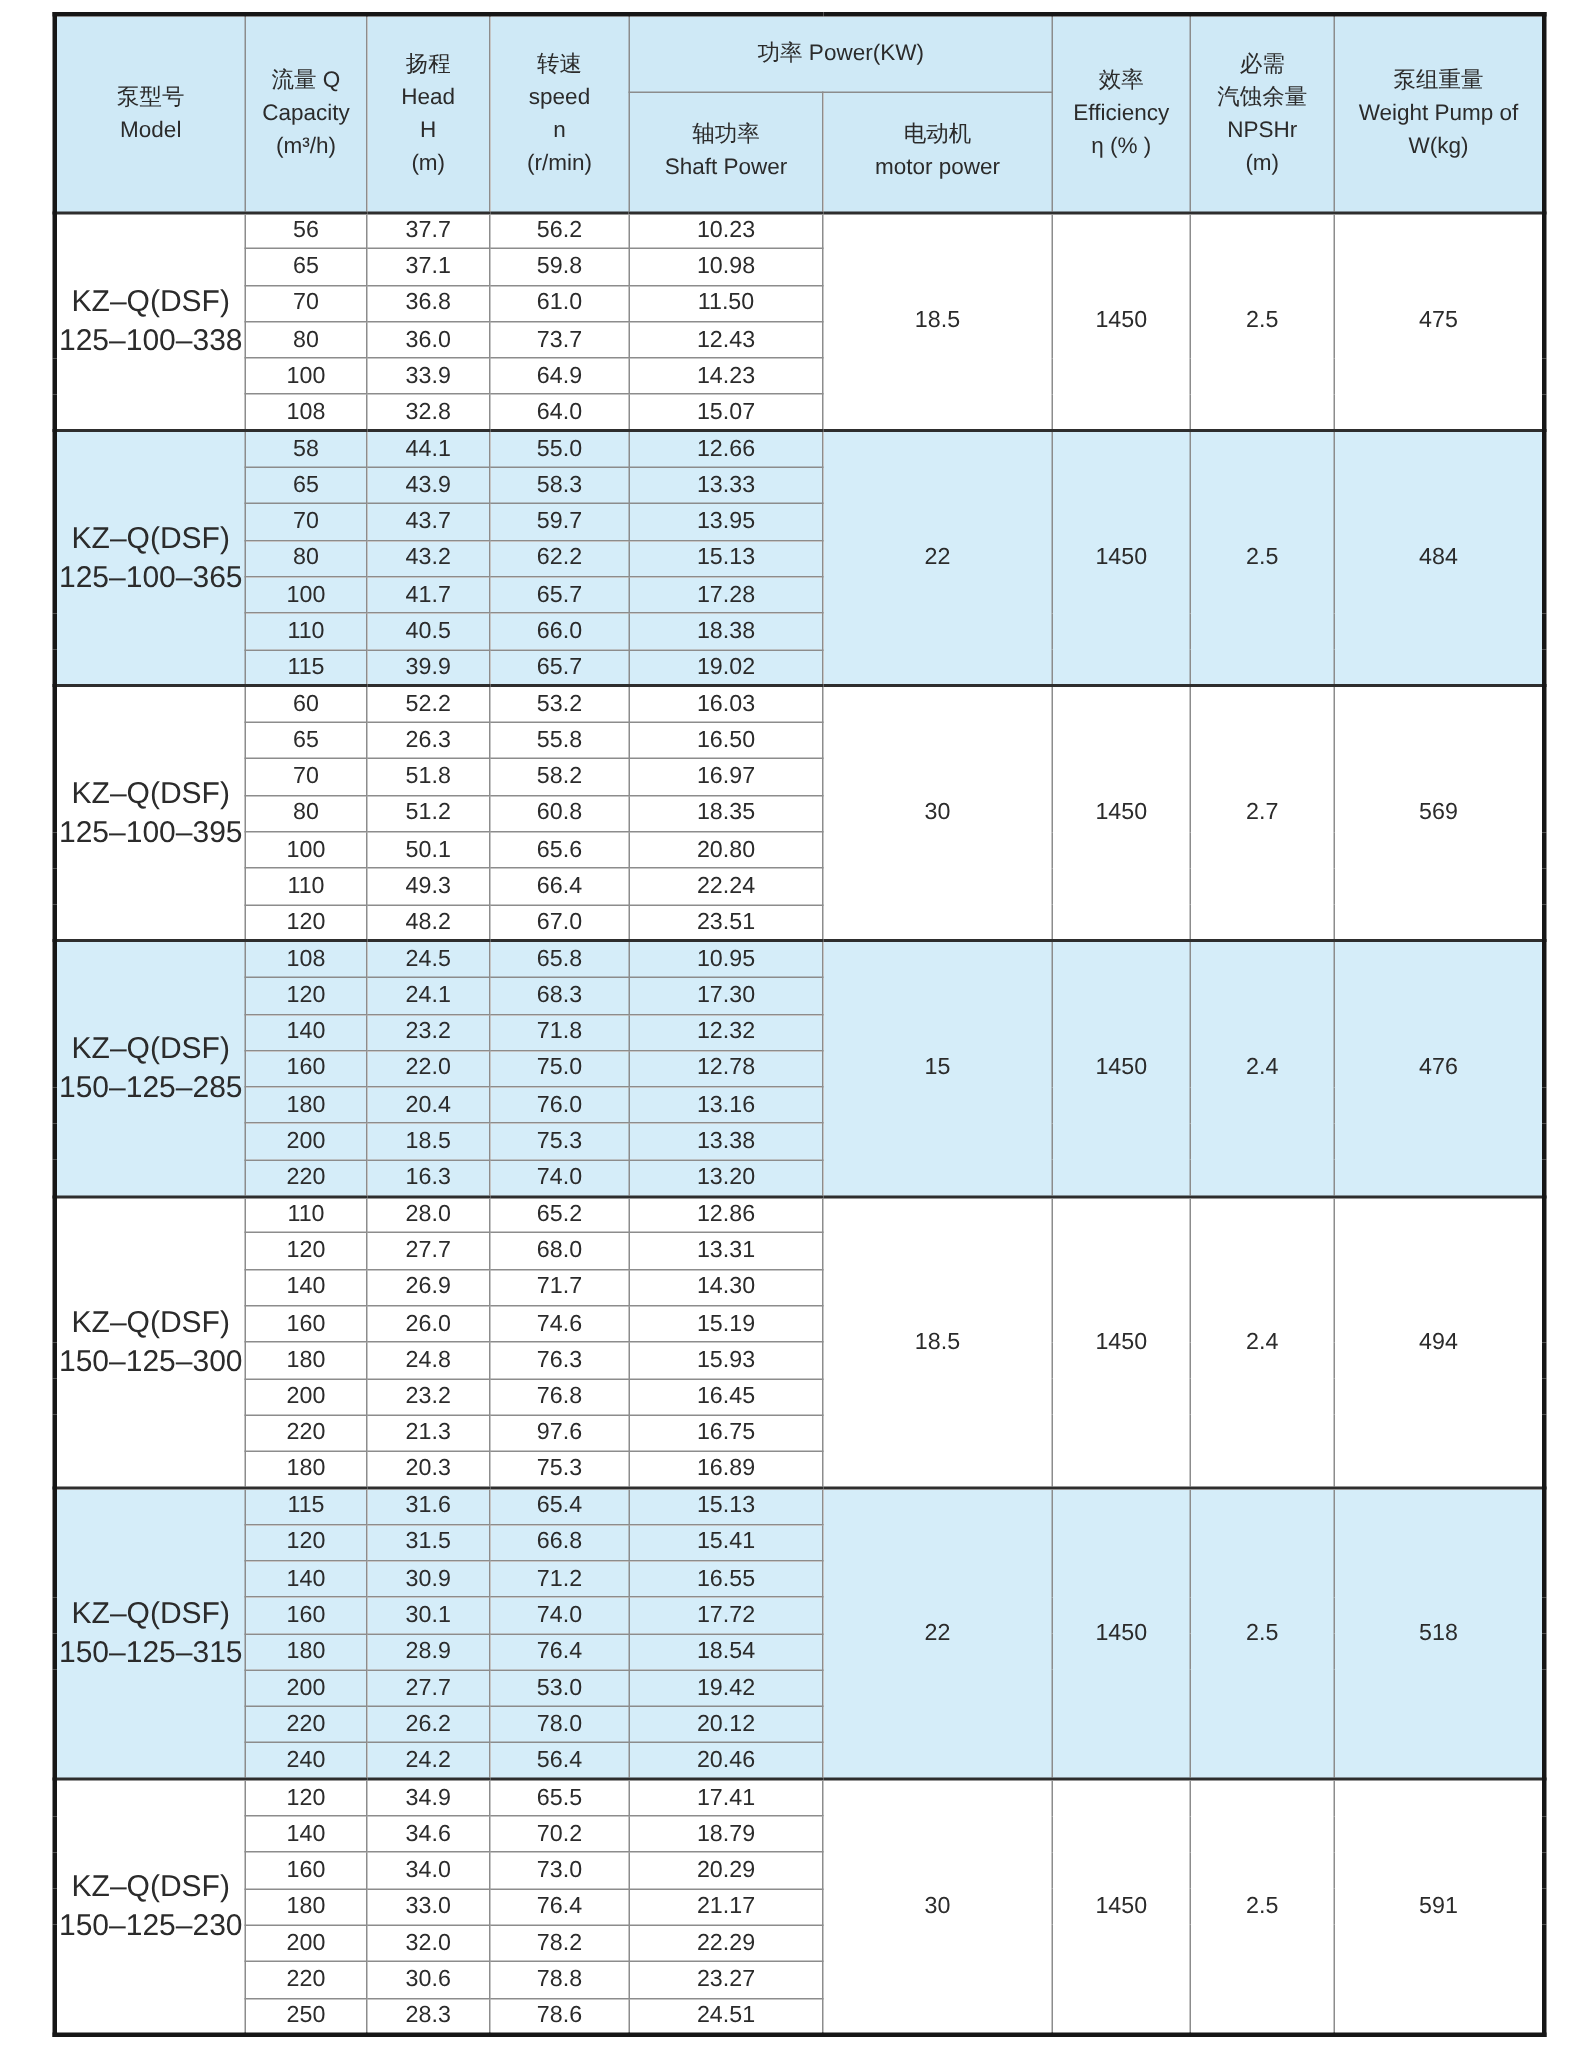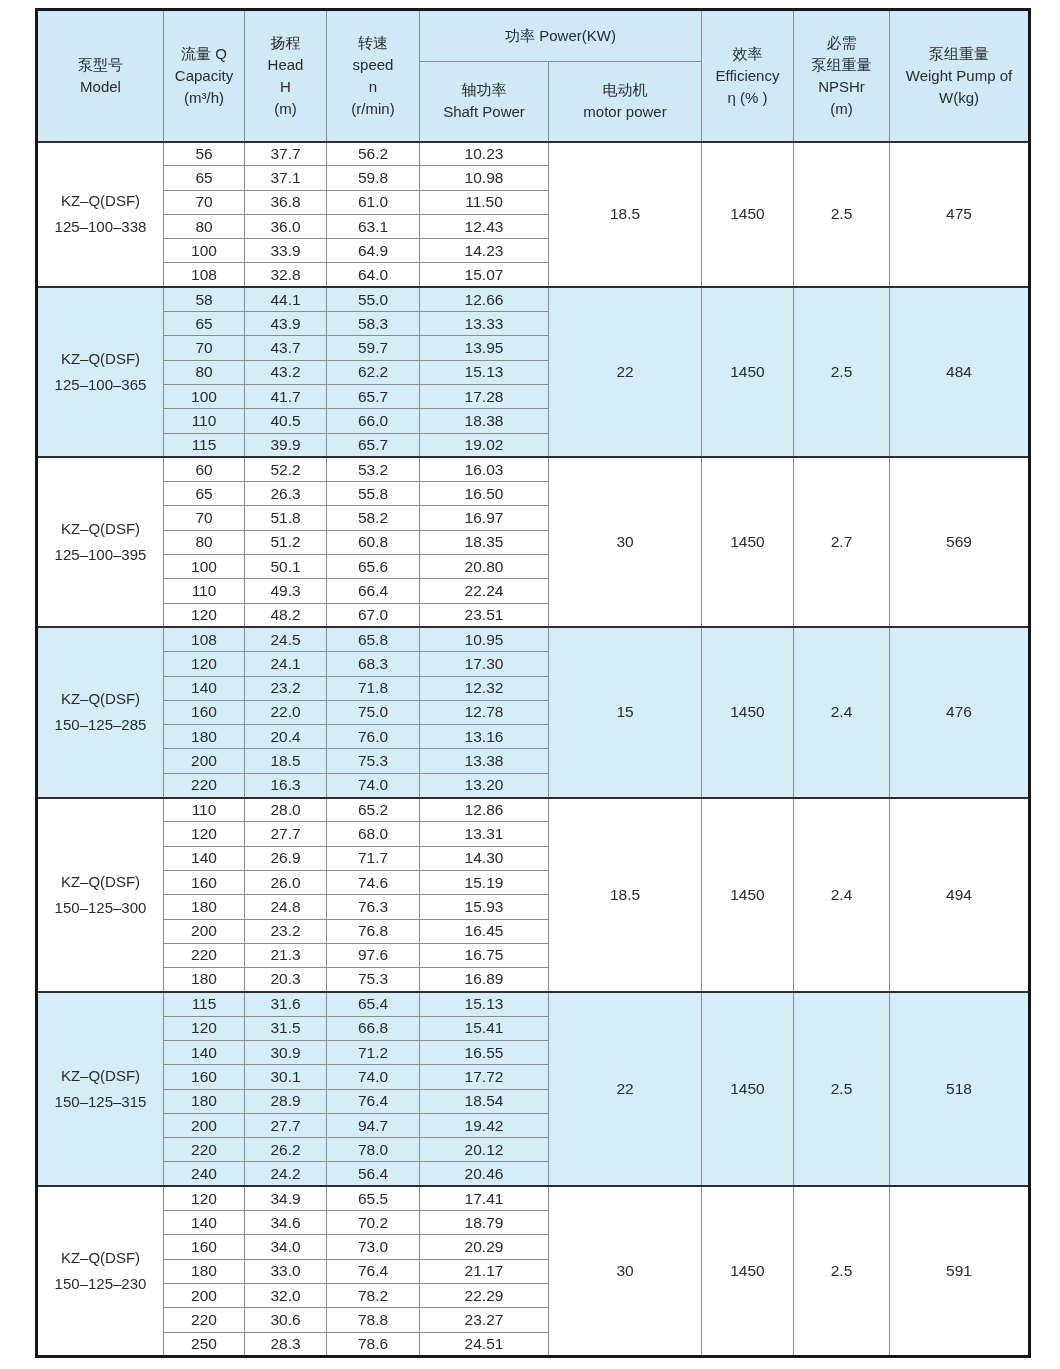--- a/index.html
+++ b/index.html
@@ -17,21 +17,21 @@
   col.c-eff{width:92px}col.c-npshr{width:96px}col.c-weight{width:140px}
   th,td{border:1px solid var(--grid);text-align:center;vertical-align:middle;
         padding:0;font-weight:normal;font-size:15.5px;color:var(--txt);
         overflow:hidden;}
   thead th{background:var(--header-bg);white-space:pre-line;line-height:22px;font-size:15px;}
   thead tr.h1{height:52px;}
   thead tr.h2{height:80px;}
   thead tr.h2 th{border-bottom:2px solid var(--groupline);}
   tbody tr{height:24.3px;}
   tbody tr.group-first th,tbody tr.group-first td{border-top:2px solid var(--groupline);}
-  tbody th.model-cell{white-space:pre-line;line-height:26px;font-size:15px;background:var(--plain-bg);}
+  tbody th.model-cell{white-space:pre-line;line-height:26px;font-size:20px;background:var(--plain-bg);}
   tbody td{background:var(--plain-bg);}
   tbody tr.hl th,tbody tr.hl td{background:var(--hl-bg);}
 </style>
 </head>
 <body>
 
 <div class="sheet">
   <table>
     <colgroup>
       <col class="c-model">
@@ -57,21 +57,21 @@
 (m)</th>
         <th rowspan="2">转速
 speed
 n
 (r/min)</th>
         <th colspan="2">功率 Power(KW)</th>
         <th rowspan="2">效率
 Efficiency
 η (% )</th>
         <th rowspan="2">必需
-泵组重量
+汽蚀余量
 NPSHr
 (m)</th>
         <th rowspan="2">泵组重量
 Weight Pump of
 W(kg)</th>
       </tr>
       <tr class="h2">
         <th>轴功率
 Shaft Power</th>
         <th>电动机
@@ -99,21 +99,21 @@
         </tr>
         <tr>
           <td>70</td>
           <td>36.8</td>
           <td>61.0</td>
           <td>11.50</td>
         </tr>
         <tr>
           <td>80</td>
           <td>36.0</td>
-          <td>63.1</td>
+          <td>73.7</td>
           <td>12.43</td>
         </tr>
         <tr>
           <td>100</td>
           <td>33.9</td>
           <td>64.9</td>
           <td>14.23</td>
         </tr>
         <tr>
           <td>108</td>
@@ -351,21 +351,21 @@
         </tr>
         <tr class="hl">
           <td>180</td>
           <td>28.9</td>
           <td>76.4</td>
           <td>18.54</td>
         </tr>
         <tr class="hl">
           <td>200</td>
           <td>27.7</td>
-          <td>94.7</td>
+          <td>53.0</td>
           <td>19.42</td>
         </tr>
         <tr class="hl">
           <td>220</td>
           <td>26.2</td>
           <td>78.0</td>
           <td>20.12</td>
         </tr>
         <tr class="hl">
           <td>240</td>

